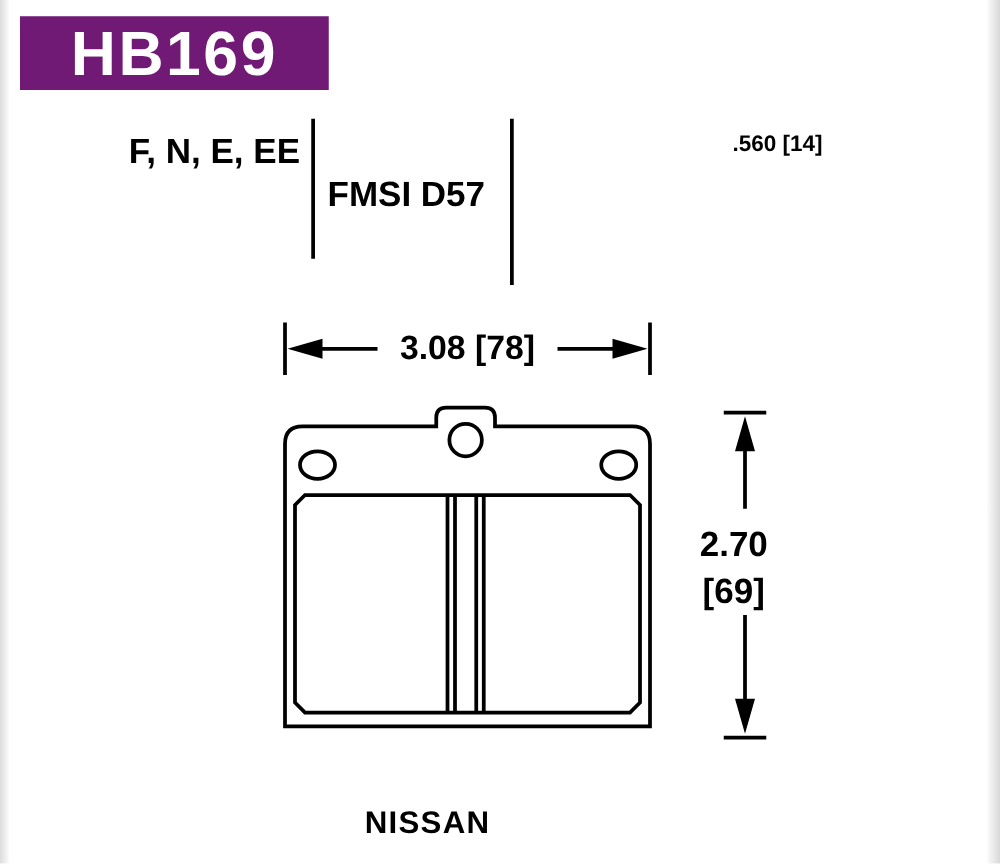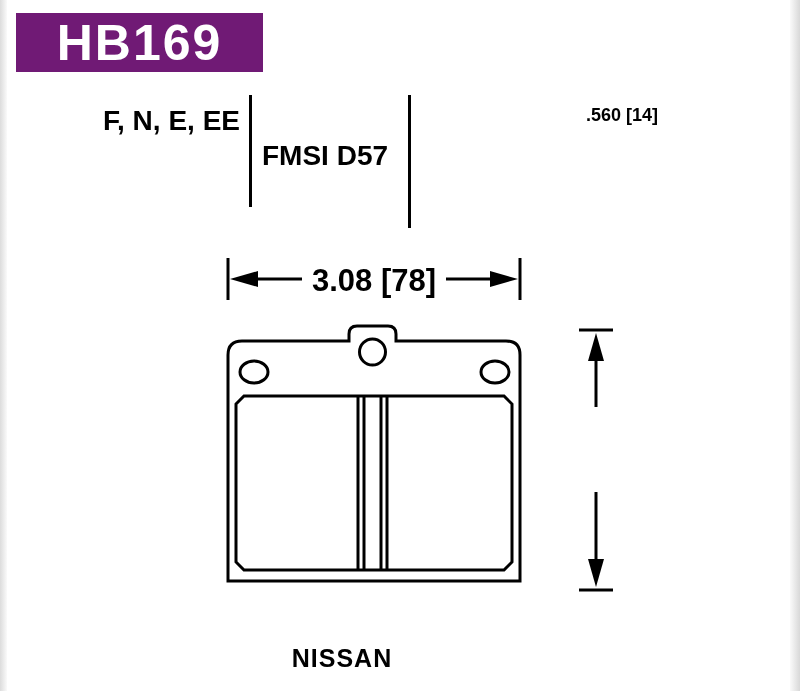--- a/index.html
+++ b/index.html
@@ -36,21 +36,21 @@
   }
   .divider { position:absolute; width:3px; background:#000000; }
   .d1 { left:249px; top:95px; height:112px; }
   .d2 { left:408px; top:95px; height:133px; }
   .thickness {
     position:absolute; left:566px; top:105px;
     font-size:18px; white-space:nowrap;margin-left:20px;
   }
   .dim-width {
     position:absolute; left:299px; top:263px; width:150px;
-    text-align:center; font-size:31px; white-space:nowrap;
+    text-align:center; font-size:27px; white-space:nowrap;
   }
   .dim-height {
     position:absolute; left:549px; top:417px; width:76px;
     text-align:center; font-size:28px; line-height:37px;
   }
   .footer {
     position:absolute; left:0; top:644px; width:684px;
     text-align:center; font-size:25px; letter-spacing:1px;
   }
   .art { position:absolute; left:0; top:0; }
@@ -122,16 +122,20 @@
         <line x1="596" y1="359" x2="596" y2="407"></line>
         <line x1="596" y1="492" x2="596" y2="561"></line>
         <polygon points="596,333 588,361 604,361" fill="#000000" stroke="none"></polygon>
         <polygon points="596,587 588,559 604,559" fill="#000000" stroke="none"></polygon>
       </g>
     </g>
   </svg>
 
   <div class="dim-width">3.08 [78]</div>
 
+  <div class="dim-height">
+    <div>2.70</div>
+    <div>[69]</div>
+  </div>
 
   <div class="footer">NISSAN</div>
 
 </div>
 
 </body></html>

